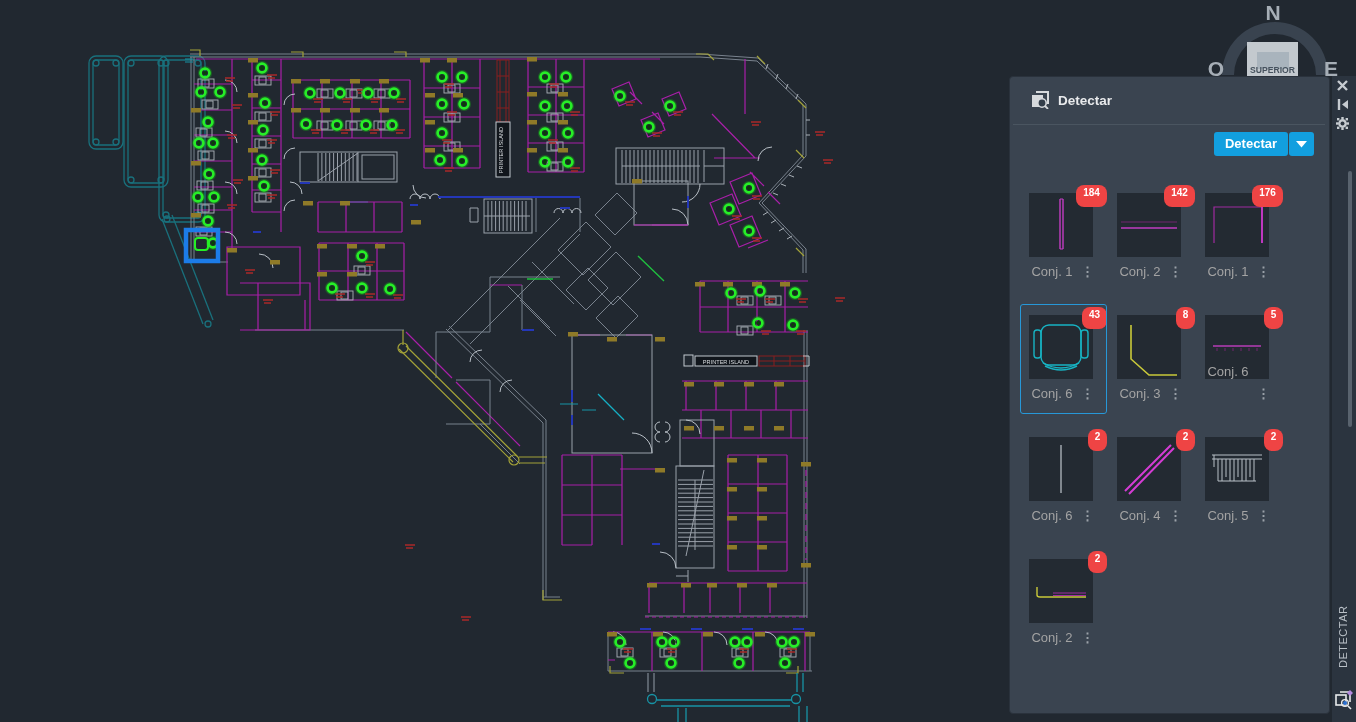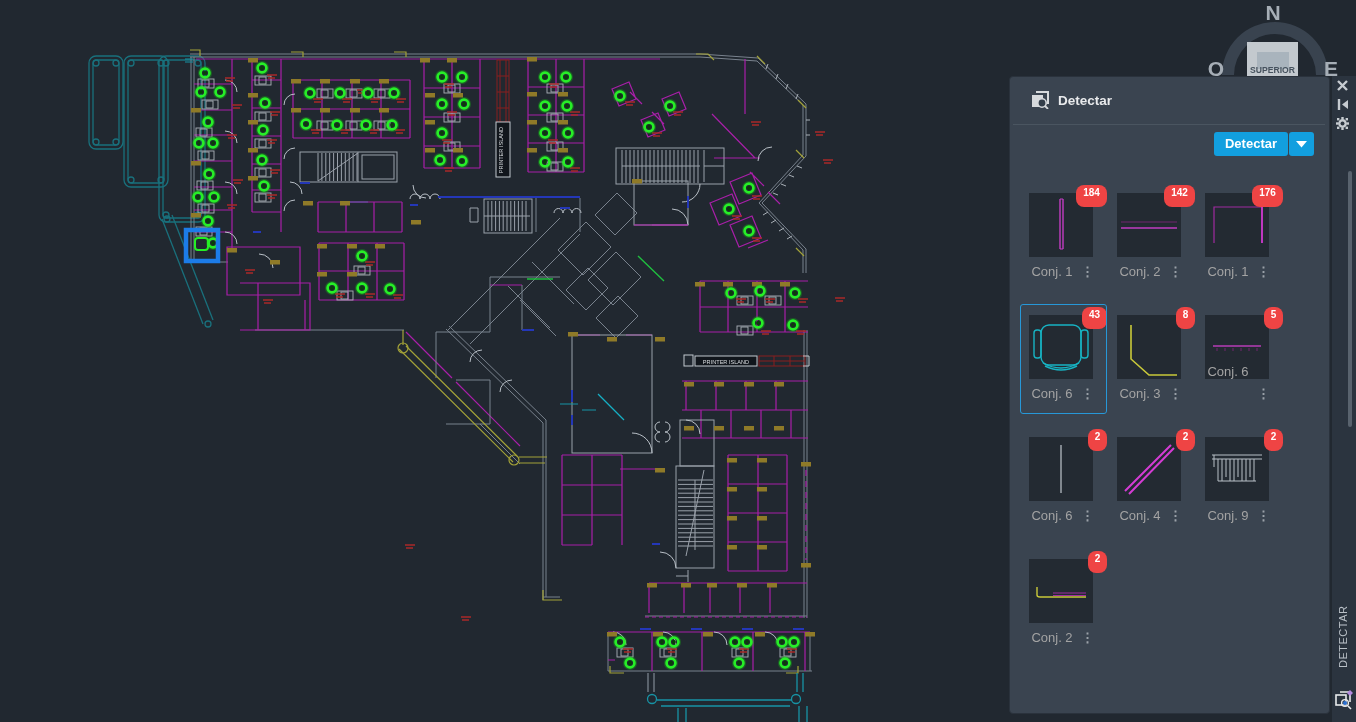--- a/index.html
+++ b/index.html
@@ -681,21 +681,21 @@
 <div class="tlabel" style="left:1105px;top:508px;width:70px">Conj. 4</div>
 <div class="dots" style="left:1169px;top:508px">⋮</div>
 <div class="tile" style="left:1205px;top:437px"><svg width="64" height="64">
           <g stroke="#b9c0c7" stroke-width="1" fill="none">
             <path d="M7,18 H57 M7,22 H57"></path>
             <path d="M13,22 V44 M17,22 V44 M21,22 V40 M25,22 V44 M29,22 V44 M33,22 V40 M37,22 V44 M41,22 V44 M45,22 V40 M49,22 V44"></path>
             <path d="M13,44 H51 M9,18 V30"></path>
           </g>
         </svg></div>
 <div class="badge" style="left:1264px;top:429px;width:19px">2</div>
-<div class="tlabel" style="left:1193px;top:508px;width:70px">Conj. 9</div>
+<div class="tlabel" style="left:1193px;top:508px;width:70px">Conj. 5</div>
 <div class="dots" style="left:1257px;top:508px">⋮</div>
 <div class="tile" style="left:1029px;top:559px"><svg width="64" height="64">
           <path d="M8,28 V36 Q8,38 11,38 H57" stroke="#c9c93a" stroke-width="1.4" fill="none"></path>
           <path d="M24,34 H57 M24,36.5 H57" stroke="#a02ba0" stroke-width="1.2"></path>
         </svg></div>
 <div class="badge" style="left:1088px;top:551px;width:19px">2</div>
 <div class="tlabel" style="left:1017px;top:630px;width:70px">Conj. 2</div>
 <div class="dots" style="left:1081px;top:630px">⋮</div>
 </div>
 

